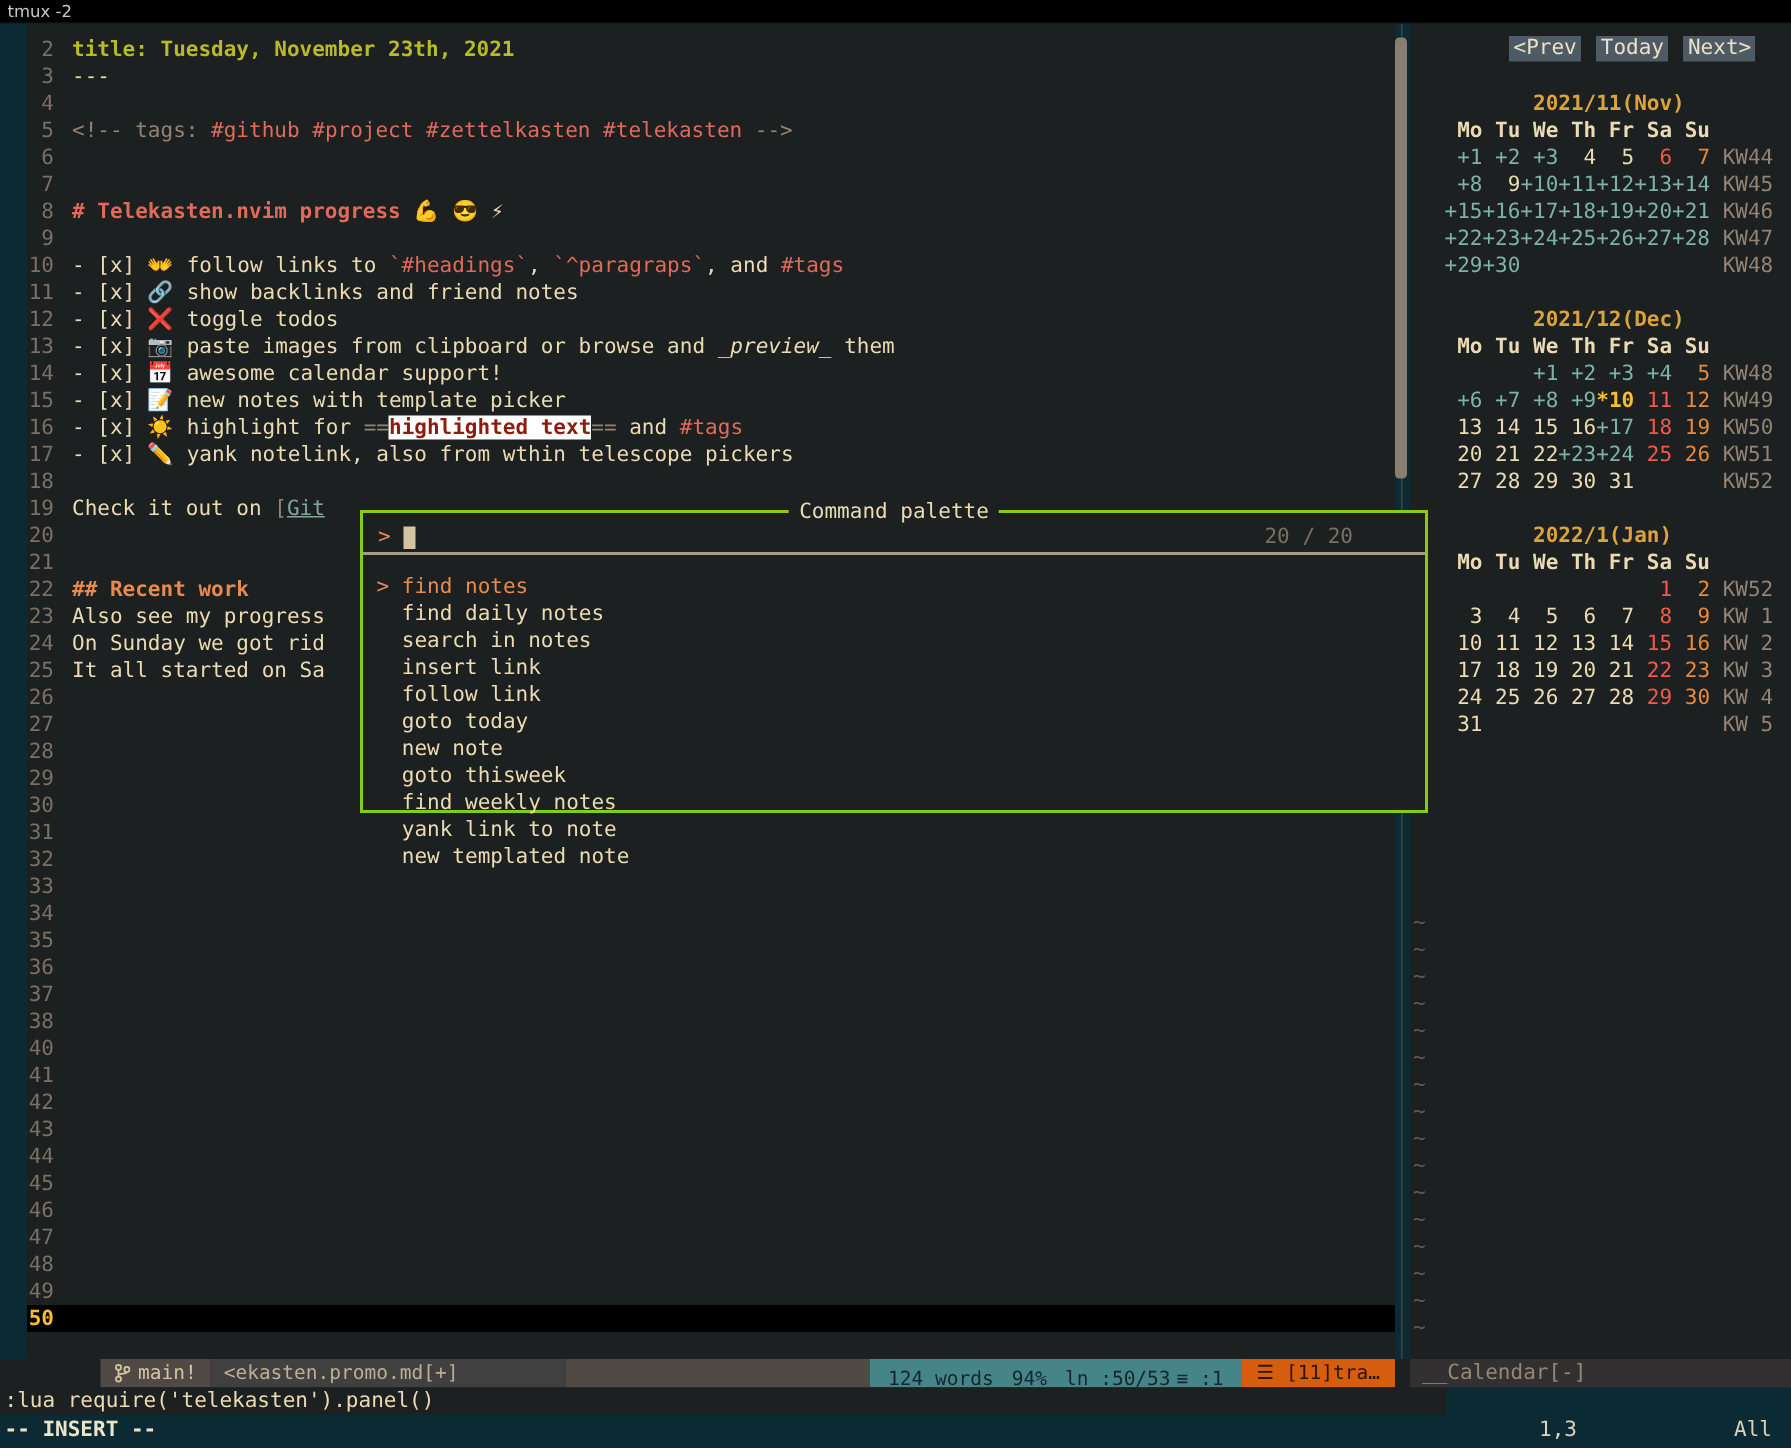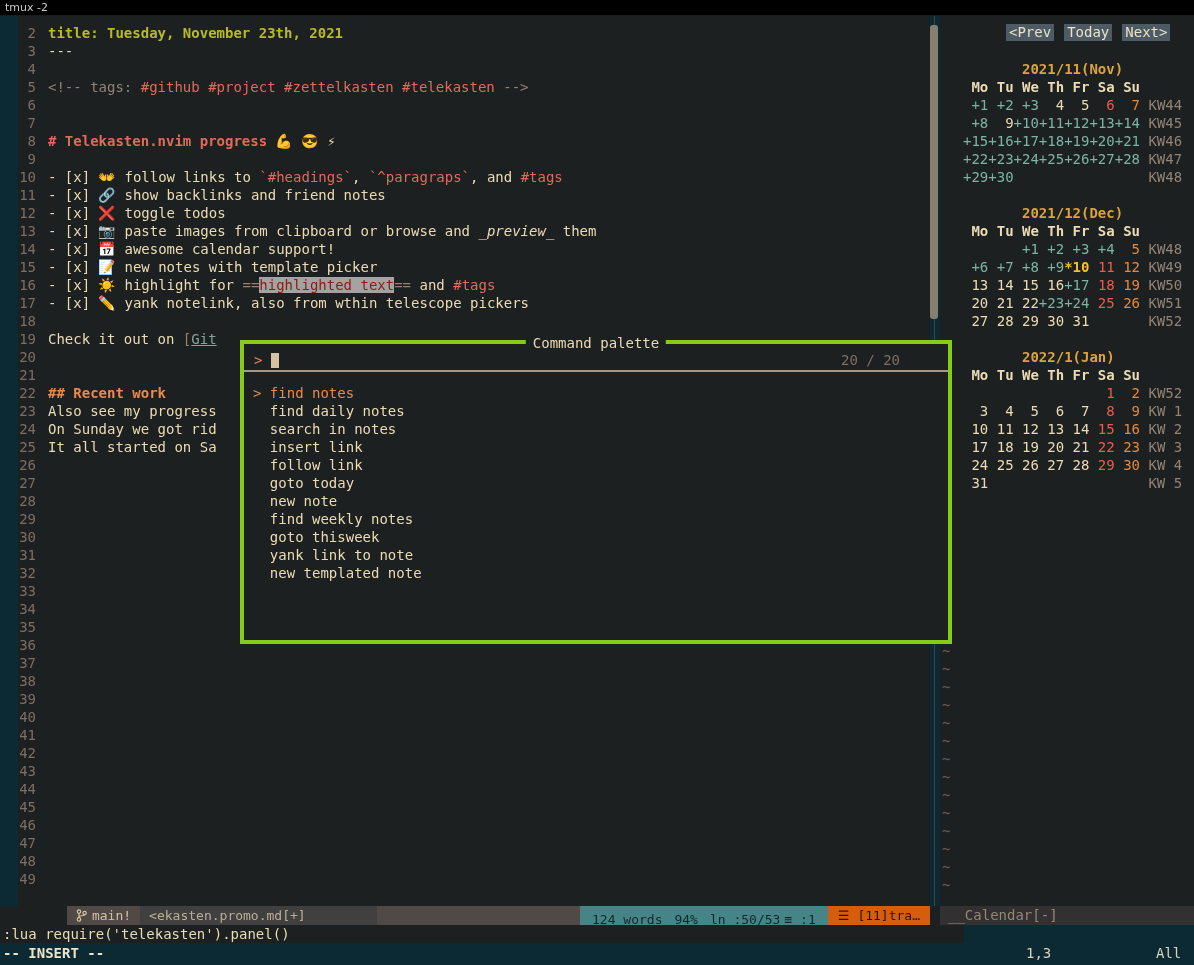--- a/index.html
+++ b/index.html
@@ -21,35 +21,35 @@
   .c-orange{color:#e78a4e}
   .c-blue{color:#83a598}
   .c-teal{color:#7cb3a6}
   .c-sat{color:#f2594b}
   .c-sun{color:#e5893f}
   .c-kw{color:#928374}
   .c-today{color:#fabd2f;font-weight:bold}
   .bold{font-weight:bold}
   .it{font-style:italic}
   .ul{text-decoration:underline}
-  .hl-mark{background:#a3a3a3;color:#8f1a0e;font-weight:normal}
+  .hl-mark{background:#ffffff;color:#8f1a0e;font-weight:bold}
 
   #titlebar {
     position:absolute; top:0; left:0; width:1194px; height:16px;
     background:#000; color:#c9c9c9; font-size:11px; line-height:16px;
     padding-left:5px; font-family:"DejaVu Sans", sans-serif;
     border-bottom:1px solid #1b1b1b;
   }
 
   #editor {
     position:absolute; top:16px; left:18px; width:912px; height:890px;
     background:#1d2021; padding-top:8px; overflow:hidden;
   }
   .eline { height:18px; white-space:pre; }
-  .eline.cur { background:#0369a1;margin-top:20px; }
+  .eline.cur { background:#000000; }
   .lnum {
     display:inline-block; width:30px; text-align:right; padding-right:12px;
     color:#7c6f64; white-space:pre;
   }
   .eline.cur .lnum { color:#fabd2f; font-weight:bold; }
 
   #separator { position:absolute; top:16px; left:934px; width:1px; height:890px; background:#46413b; }
   #scroll-thumb { position:absolute; top:25px; left:930px; width:8px; height:294px; background:#877f70; border-radius:3px; }
 
   #calendar {
@@ -62,22 +62,22 @@
   #cal-months { padding-left:23px; }
   .cal-month { margin-top:18px; }
   .cal-month:first-child { margin-top:0; }
   .cal-title { color:#dca33b; font-weight:bold; white-space:pre; height:18px; }
   .cal-dow { font-weight:bold; white-space:pre; height:18px; color:#ebdbb2; }
   .cal-week { height:18px; white-space:pre; }
   #tildes { position:absolute; left:942px; top:606px; color:#665c54; }
   #tildes div { height:18px; }
 
   #popup {
-    position:absolute; top:340px; left:240px; width:712px; height:304px;
-    background:#1d2021; border:4px solid #84cc16; z-index:10; padding-top:6px;
+    position:absolute; top:340px; left:240px; width:712px; height:202px;
+    background:#1d2021; border:2px solid #84cc16; z-index:10; padding-top:6px;
   }
   #popup-title {
     position:absolute; top:-10px; left:50%; transform:translateX(-50%);
     background:#1d2021; padding:0 7px; color:#ebdbb2; white-space:pre;
   }
   .prompt-row {
     display:flex; align-items:center; height:22px;
     border-bottom:2px solid #a89984; padding:0 10px;
   }
   .prompt-char { color:#e78a4e; white-space:pre; }
@@ -153,21 +153,20 @@
       <div class="eline"><span class="lnum">29</span><span></span></div>
       <div class="eline"><span class="lnum">30</span><span></span></div>
       <div class="eline"><span class="lnum">31</span><span></span></div>
       <div class="eline"><span class="lnum">32</span><span></span></div>
       <div class="eline"><span class="lnum">33</span><span></span></div>
       <div class="eline"><span class="lnum">34</span><span></span></div>
       <div class="eline"><span class="lnum">35</span><span></span></div>
       <div class="eline"><span class="lnum">36</span><span></span></div>
       <div class="eline"><span class="lnum">37</span><span></span></div>
       <div class="eline"><span class="lnum">38</span><span></span></div>
-      <div class="eline"><span class="lnum">39</span><span></span></div>
       <div class="eline"><span class="lnum">40</span><span></span></div>
       <div class="eline"><span class="lnum">41</span><span></span></div>
       <div class="eline"><span class="lnum">42</span><span></span></div>
       <div class="eline"><span class="lnum">43</span><span></span></div>
       <div class="eline"><span class="lnum">44</span><span></span></div>
       <div class="eline"><span class="lnum">45</span><span></span></div>
       <div class="eline"><span class="lnum">46</span><span></span></div>
       <div class="eline"><span class="lnum">47</span><span></span></div>
       <div class="eline"><span class="lnum">48</span><span></span></div>
       <div class="eline"><span class="lnum">49</span><span></span></div>
@@ -244,22 +243,22 @@
     <span class="prompt-count">20 / 20</span>
   </div>
   <div id="palette-items">
       <div class="palette-item selected"><span class="marker">&gt; </span><span class="label">find notes</span></div>
       <div class="palette-item"><span class="marker">  </span><span class="label">find daily notes</span></div>
       <div class="palette-item"><span class="marker">  </span><span class="label">search in notes</span></div>
       <div class="palette-item"><span class="marker">  </span><span class="label">insert link</span></div>
       <div class="palette-item"><span class="marker">  </span><span class="label">follow link</span></div>
       <div class="palette-item"><span class="marker">  </span><span class="label">goto today</span></div>
       <div class="palette-item"><span class="marker">  </span><span class="label">new note</span></div>
+      <div class="palette-item"><span class="marker">  </span><span class="label">goto thisweek</span></div>
       <div class="palette-item"><span class="marker">  </span><span class="label">find weekly notes</span></div>
-      <div class="palette-item"><span class="marker">  </span><span class="label">goto thisweek</span></div>
       <div class="palette-item"><span class="marker">  </span><span class="label">yank link to note</span></div>
       <div class="palette-item"><span class="marker">  </span><span class="label">new templated note</span></div>
     </div>
 </div>
 
 <div id="statusrow-bg"></div>
 <div id="statusbar">
   <span class="sb-mode">INSERT</span>
   <span class="sb-branch">
     <svg width="11" height="13" viewBox="0 0 11 13">

